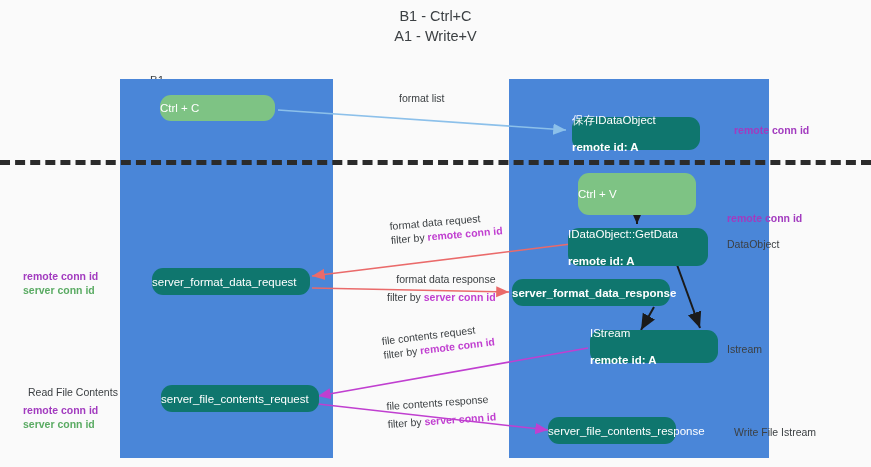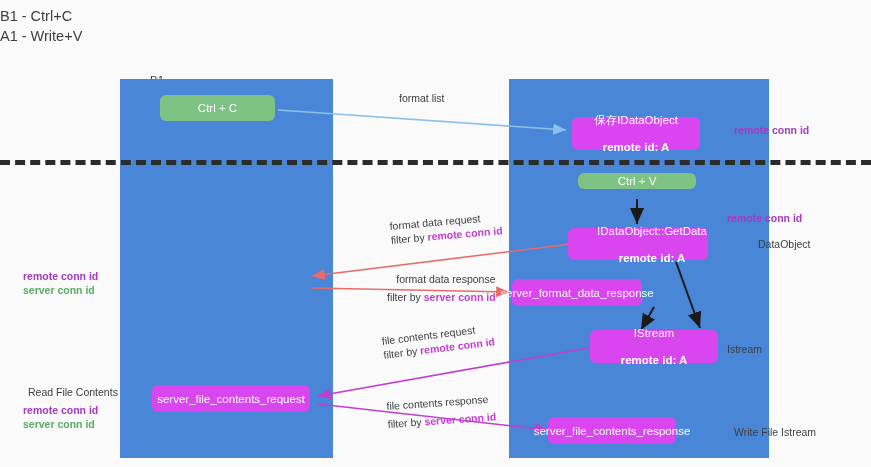--- a/index.html
+++ b/index.html
@@ -21,21 +21,21 @@
     top: 0;
     width: 871px;
     height: 467px;
     pointer-events: none;
   }
   .title {
     position: absolute;
     left: 0;
     top: 6px;
     width: 871px;
-    text-align: left;
+    text-align: center;
     font-size: 14.5px;
     color: #3c4043;
     line-height: 20px;
   }
   .col-head {
     position: absolute;
     text-align: left;
     font-size: 11.5px;
     color: #3c4043;
     line-height: 13px;
@@ -43,30 +43,30 @@
   }
   .lane {
     position: absolute;
     background: #4a86d8;
   }
   .node {
     position: absolute;
     box-sizing: border-box;
     display: flex;
     flex-direction: column;
-    align-items: center;
+    align-items: flex-start;
     justify-content: center;
     text-align: center;
     color: #ffffff;
     font-size: 11.5px;
     line-height: 14px;
-    border-radius: 6px;
+    border-radius: 11px;
   }
   .node.green { background: #7ec384; }
-  .node.orange { background: #d946ef; gap: 13px; }
+  .node.orange { background: #0f766e; gap: 13px; }
   .node .l2 { font-size: 11.5px; font-weight: bold; }
   .edge-label {
     position: absolute;
     font-size: 10.5px;
     color: #3c4043;
     white-space: nowrap;
     line-height: 14px;
   }
   .edge-label .k-purple { color: #c03fd0; font-weight: bold; }
   .side-label {
@@ -142,40 +142,43 @@
 
   <div class="node green" style="left:160px; top:95px; width:115px; height:26px;">
     <div>Ctrl + C</div>
   </div>
 
   <div class="node orange" style="left:572px; top:117px; width:128px; height:33px;">
     <div>保存IDataObject</div>
     <div class="l2">remote id: A</div>
   </div>
 
-  <div class="node green" style="left:578px; top:173px; width:118px; height:16px;">
+  <div class="node green" style="left:578px; top:173px; width:118px; height:42px;">
     <div>Ctrl + V</div>
   </div>
 
-  <div class="node orange" style="left:568px; top:228px; width:140px; height:32px;padding-left:28px;">
+  <div class="node orange" style="left:568px; top:228px; width:140px; height:38px;">
     <div>IDataObject::GetData</div>
     <div class="l2">remote id: A</div>
   </div>
 
-
-  <div class="node orange" style="left:512px; top:279px; width:130px; height:27px;">
+  <div class="node orange" style="left:152px; top:268px; width:158px; height:27px;">
+    <div>server_format_data_request</div>
+  </div>
+
+  <div class="node orange" style="left:512px; top:279px; width:158px; height:27px;font-weight:bold;">
     <div>server_format_data_response</div>
   </div>
 
   <div class="node orange" style="left:590px; top:330px; width:128px; height:33px;">
     <div>IStream</div>
     <div class="l2">remote id: A</div>
   </div>
 
-  <div class="node orange" style="left:152px; top:385px; width:158px; height:27px;">
+  <div class="node orange" style="left:161px; top:385px; width:158px; height:27px;">
     <div>server_file_contents_request</div>
   </div>
 
   <div class="node orange" style="left:548px; top:417px; width:128px; height:27px;">
     <div>server_file_contents_response</div>
   </div>
 
   <div class="edge-label" style="left:399px; top:91px;">
     <span>format list</span>
   </div>
@@ -205,21 +208,21 @@
     <div>file contents response</div>
     <div style="margin-top:4px;">
       <span>filter by </span><span class="k-purple">server conn id</span>
     </div>
   </div>
 
   <div class="side-label purple" style="left:734px; top:123px;">remote conn id</div>
 
   <div class="side-label purple" style="left:727px; top:211px;">remote conn id</div>
 
-  <div class="side-label" style="left:727px; top:237px;margin-left:31px;">DataObject</div>
+  <div class="side-label" style="left:727px; top:237px;">DataObject</div>
 
   <div class="side-label" style="left:727px; top:342px;">Istream</div>
 
   <div class="side-label" style="left:734px; top:425px;">Write File Istream</div>
 
   <div class="side-label purple" style="left:23px; top:269px;">remote conn id</div>
   <div class="side-label green" style="left:23px; top:283px;">server conn id</div>
 
   <div class="side-label" style="left:28px; top:385px;">Read File Contents</div>
   <div class="side-label purple" style="left:23px; top:403px;">remote conn id</div>

